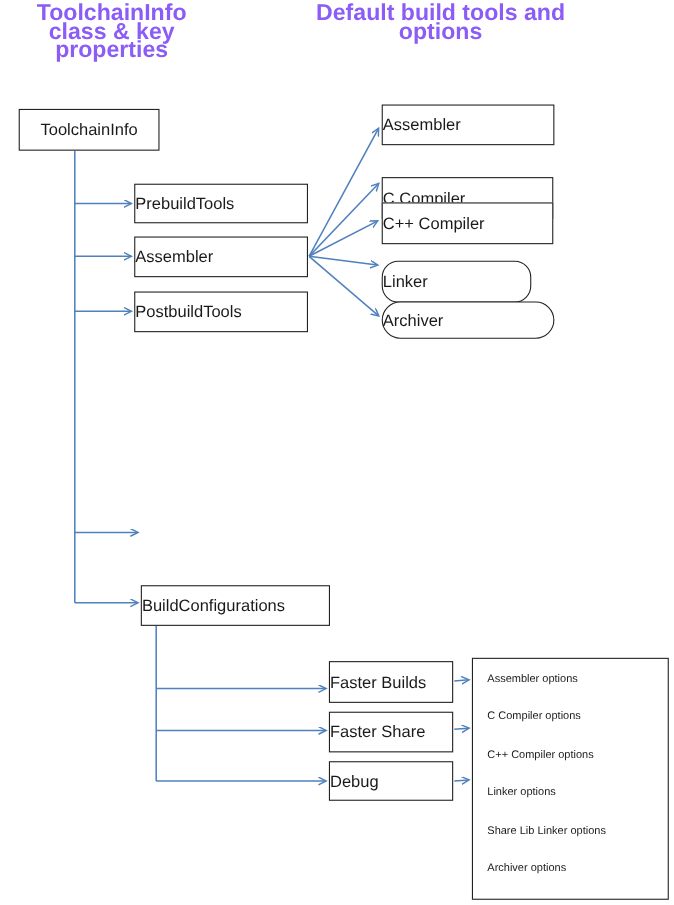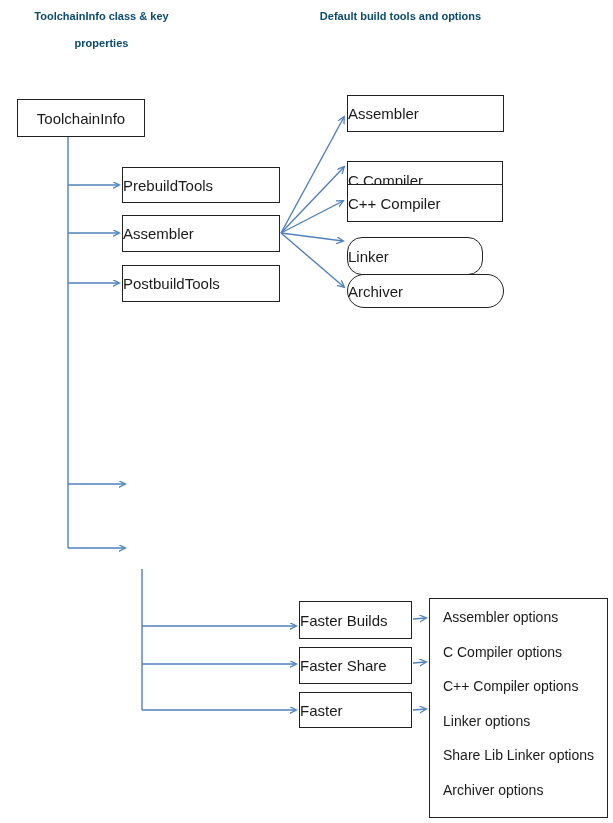--- a/index.html
+++ b/index.html
@@ -13,24 +13,24 @@
     position:relative;
     width:613px;height:823px;
     background:#ffffff;
     font-family:"Liberation Sans", sans-serif;
     color:var(--text);
     overflow:hidden;
   }
   .hdr{
     position:absolute;
     font-weight:bold;
-    font-size:11px;
-    line-height:27px;
+    font-size:21px;
+    line-height:17px;
     text-align:center;
-    color:#0c4a6e;
+    color:#8b5cf6;
   }
   #hdr-left{left:24px;top:3px;width:155px;}
   #hdr-right{left:278px;top:3px;width:245px;}
   .box{
     position:absolute;
     border:1.5px solid var(--border);
     background:#ffffff;
     display:flex;
     align-items:center;
     box-sizing:border-box;
@@ -59,21 +59,21 @@
     left:429px;top:598px;width:179px;height:220px;
     flex-direction:column;
     align-items:flex-start;
     justify-content:flex-start;
     padding:1px 0 0 13px;
   }
   .opt-item{
     height:34.5px;
     display:flex;
     align-items:center;
-    font-size:14px;
+    font-size:10px;
     white-space:nowrap;
   }
   #connector-layer{
     position:absolute;left:0;top:0;width:613px;height:823px;
     pointer-events:none;
   }
   #connector-layer line{
     stroke:var(--connector);
     stroke-width:1.4;
     fill:none;
@@ -130,28 +130,31 @@
   </div>
   <div class="box" id="b-prebuild">
     <span>PrebuildTools</span>
   </div>
   <div class="box" id="b-build">
     <span>Assembler</span>
   </div>
   <div class="box" id="b-postbuild">
     <span>PostbuildTools</span>
   </div>
+  <div class="box" id="b-buildconf">
+    <span>BuildConfigurations</span>
+  </div>
   <div class="box" id="b-fbuilds">
     <span>Faster Builds</span>
   </div>
   <div class="box" id="b-fruns">
     <span>Faster Share</span>
   </div>
   <div class="box" id="b-debug">
-    <span>Faster</span>
+    <span>Debug</span>
   </div>
 
   <div class="box" id="b-assembler">
     <span>Assembler</span>
   </div>
   <div class="box" id="b-ccomp">
     <span>C Compiler</span>
   </div>
   <div class="box" id="b-cppcomp">
     <span>C++ Compiler</span>

